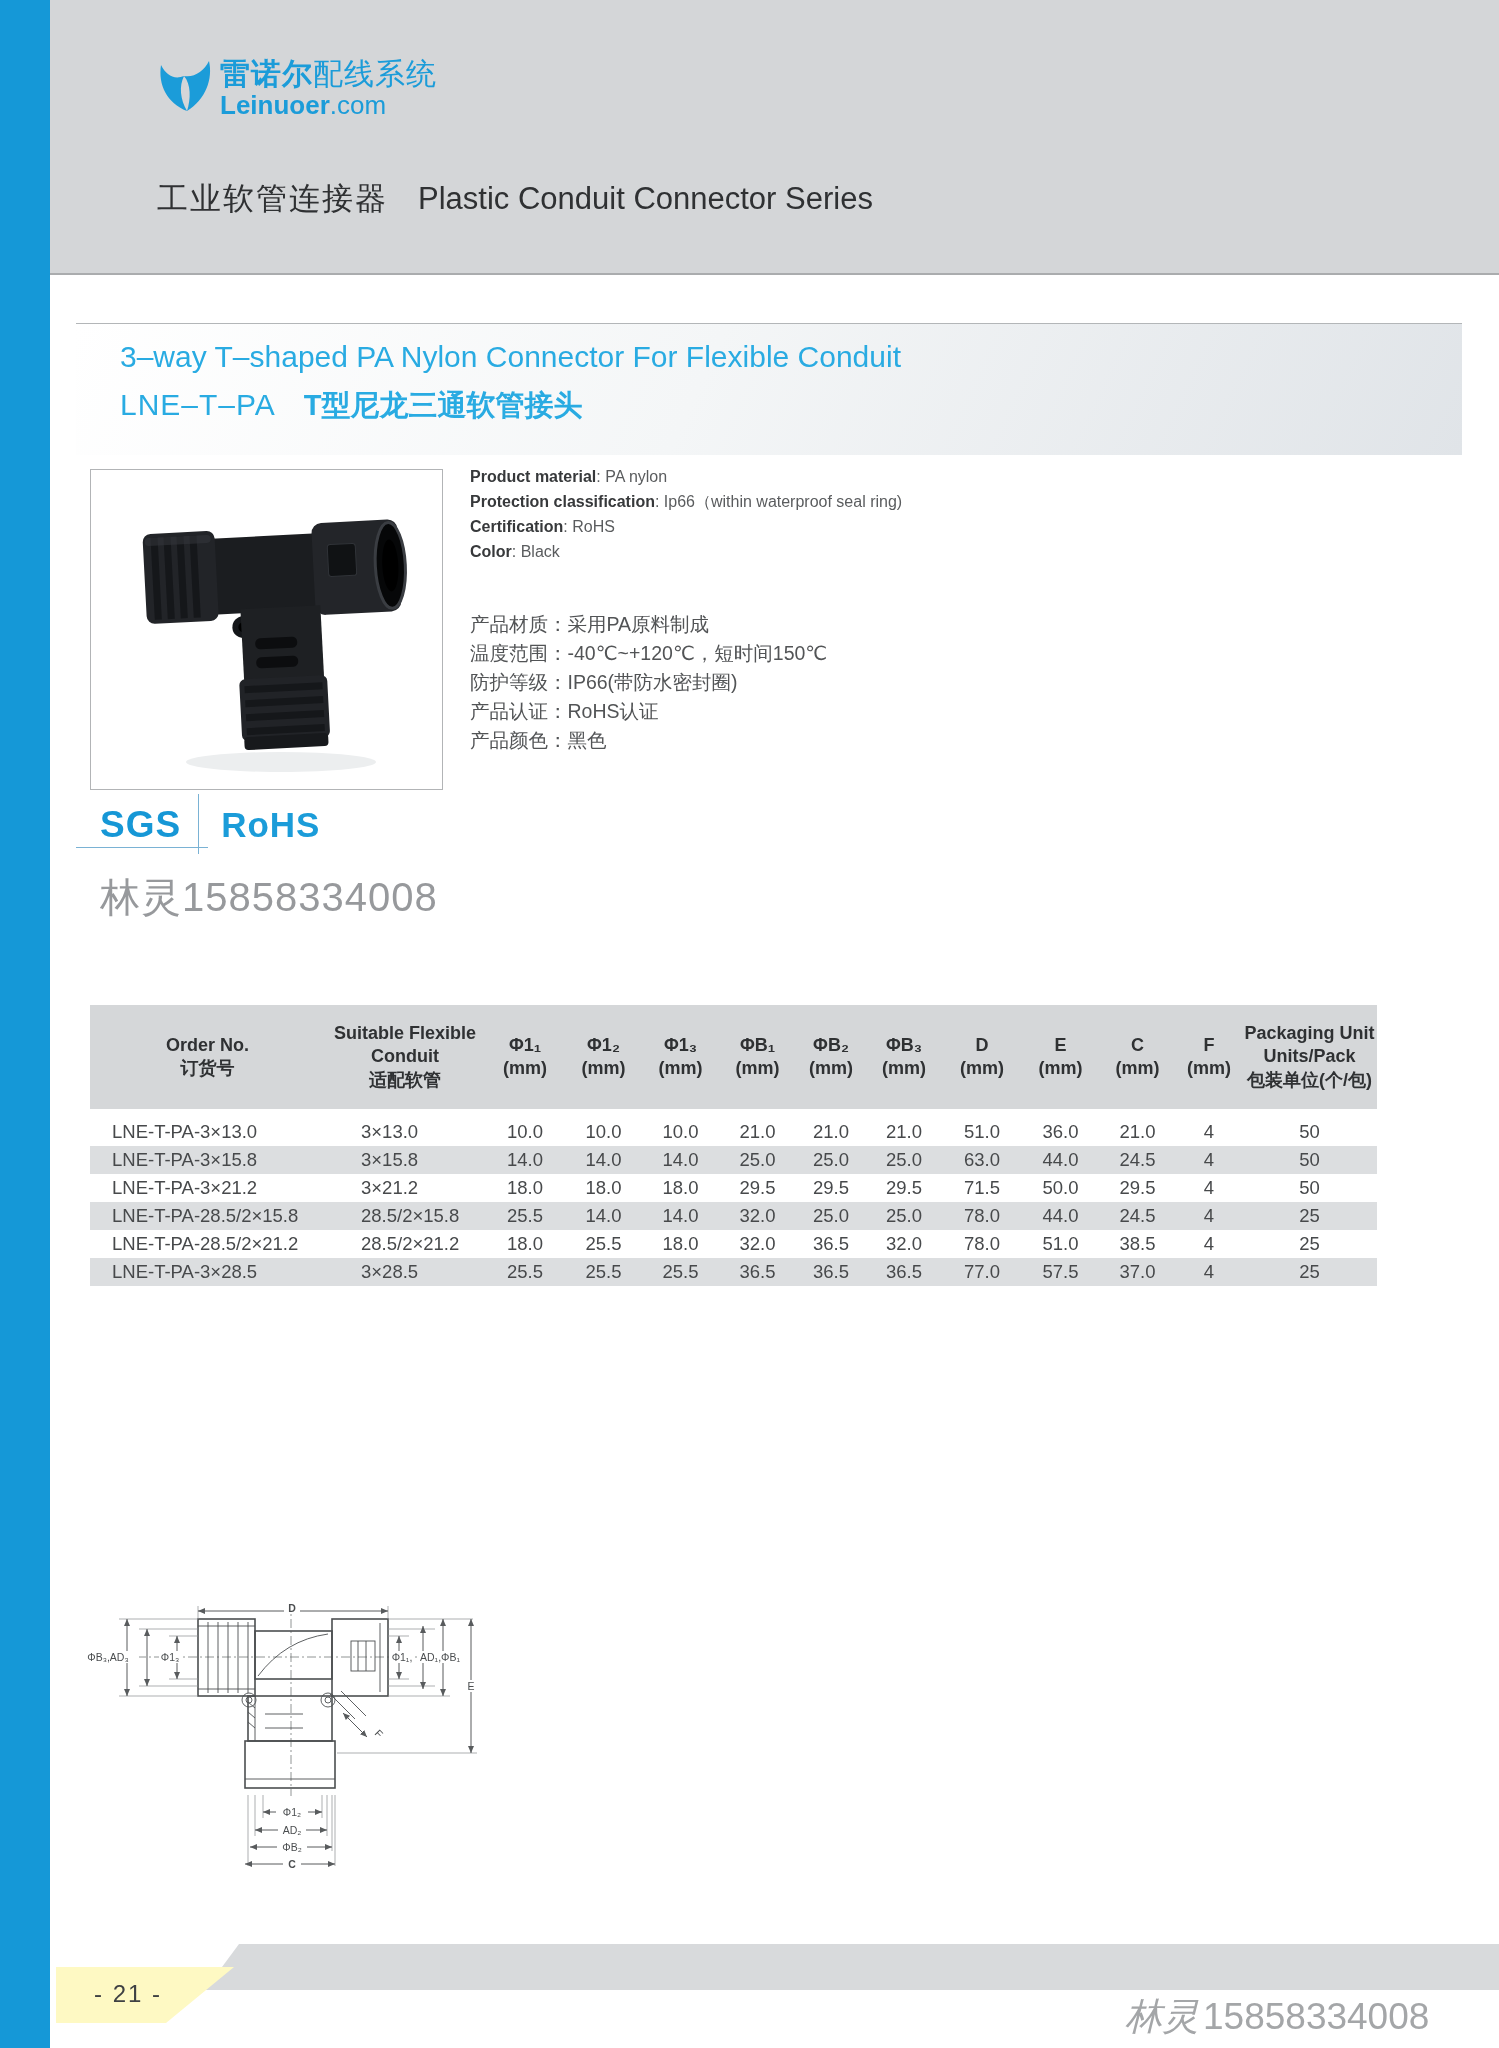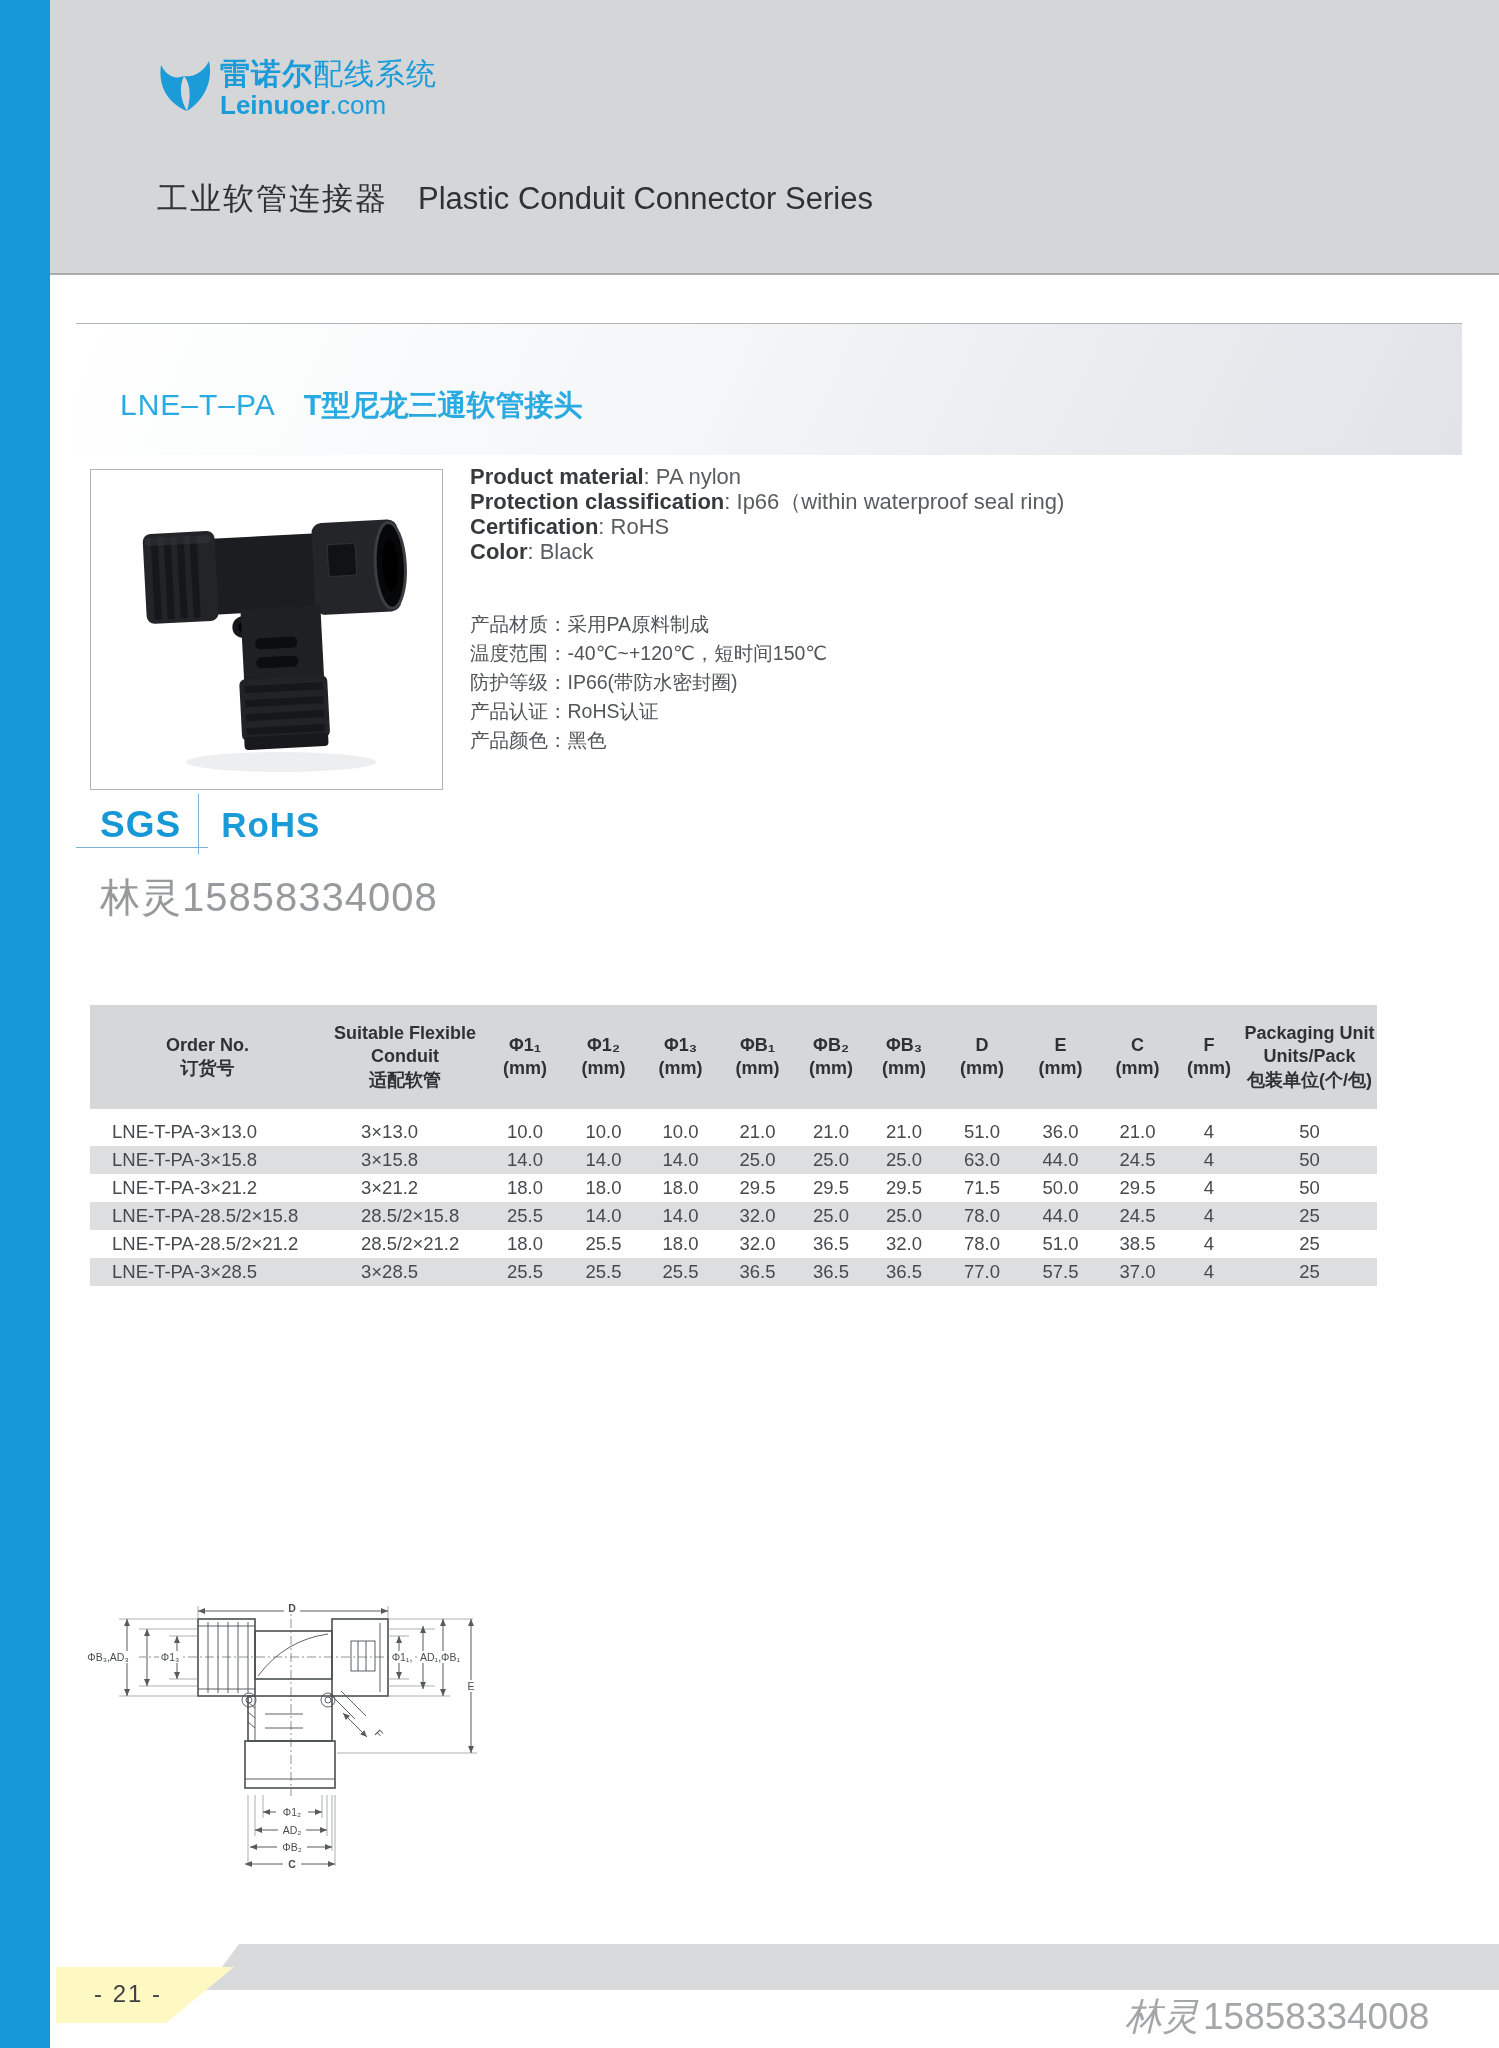--- a/index.html
+++ b/index.html
@@ -16,21 +16,21 @@
   .section-title{position:absolute;left:107px;top:178px;font-size:31px;color:#2f3133;white-space:nowrap;}
   .section-title .cn{margin-right:30px;letter-spacing:2px;}
   .title-band{position:absolute;left:76px;top:323px;width:1386px;height:131px;
       background:linear-gradient(115deg,#ffffff 0%,#f4f6f7 45%,#e0e4e8 100%);
       border-top:1px solid #b3b6b8;}
   .title-en{position:absolute;left:44px;top:16px;font-size:30px;color:#29abe2;white-space:nowrap;}
   .title-row2{position:absolute;left:44px;top:62px;font-size:30px;color:#29abe2;white-space:nowrap;}
   .title-row2 .model{letter-spacing:1px;}
   .title-row2 .cn{font-size:29px;font-weight:600;margin-left:28px;}
   .img-box{position:absolute;left:90px;top:469px;width:351px;height:319px;background:#fff;border:1px solid #b2b4b6;}
-  .specs-en{position:absolute;left:470px;top:464px;font-size:22px;line-height:25px;color:#5a5c5e;}
+  .specs-en{position:absolute;left:470px;top:464px;font-size:16px;line-height:25px;color:#5a5c5e;}
   .spec-label{color:#37393b;font-weight:bold;}
   .specs-cn{position:absolute;left:470px;top:610px;font-size:19.5px;line-height:29px;color:#525456;}
   .certs{position:absolute;left:100px;top:804px;display:flex;align-items:baseline;}
   .sgs{position:relative;font-size:37px;font-weight:bold;color:#1697d6;letter-spacing:1px;}
   .sgs-hline{position:absolute;left:-24px;bottom:-2px;width:132px;height:1px;background:#7ab2d4;}
   .sgs-vline{position:absolute;left:98px;top:-10px;width:1px;height:60px;background:#7ab2d4;}
   .rohs{font-size:35px;font-weight:bold;color:#1b9cd9;margin-left:40px;letter-spacing:1px;}
   .wm-top{position:absolute;left:100px;top:870px;font-size:40px;color:#97999c;letter-spacing:1px;}
   .tbl{position:absolute;left:90px;top:1005px;width:1287px;
        --cols:235px 160px 80px 77px 77px 77px 70px 76px 80px 77px 77px 66px 135px;}
@@ -72,20 +72,21 @@
         <div class="logo-cn"><span class="b">雷诺尔</span><span>配线系统</span></div>
         <div class="logo-en"><span class="b">Leinuoer</span><span>.com</span></div>
       </div>
     </div>
     <div class="section-title">
       <span class="cn">工业软管连接器</span><span>Plastic Conduit Connector Series</span>
     </div>
   </div>
 
   <div class="title-band">
+    <div class="title-en">3–way T–shaped PA Nylon Connector For Flexible Conduit</div>
     <div class="title-row2">
       <span class="model">LNE–T–PA</span><span class="cn">T型尼龙三通软管接头</span>
     </div>
   </div>
 
   <div class="img-box">
     <svg width="349" height="317" viewBox="0 0 349 317">
       <ellipse cx="190" cy="292" rx="95" ry="10" fill="#eceeef"></ellipse>
       <g transform="rotate(-3 175 150)">
         <rect x="70" y="66" width="200" height="76" rx="10" fill="#1b1d20"></rect>

